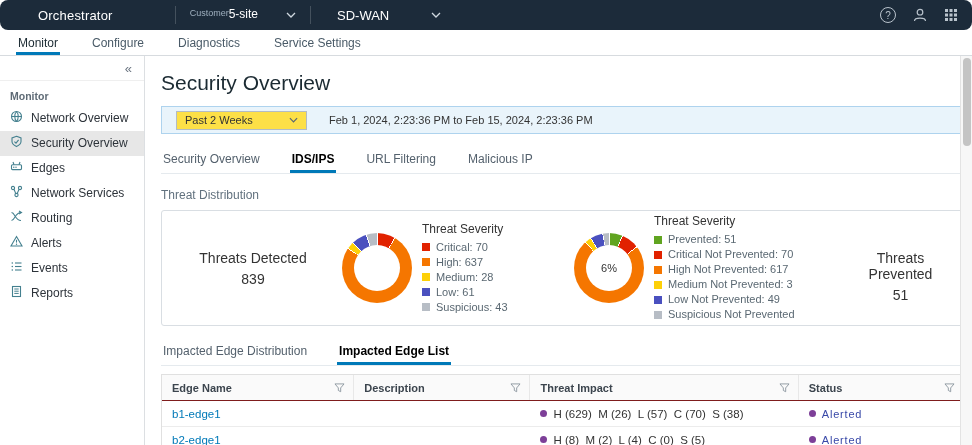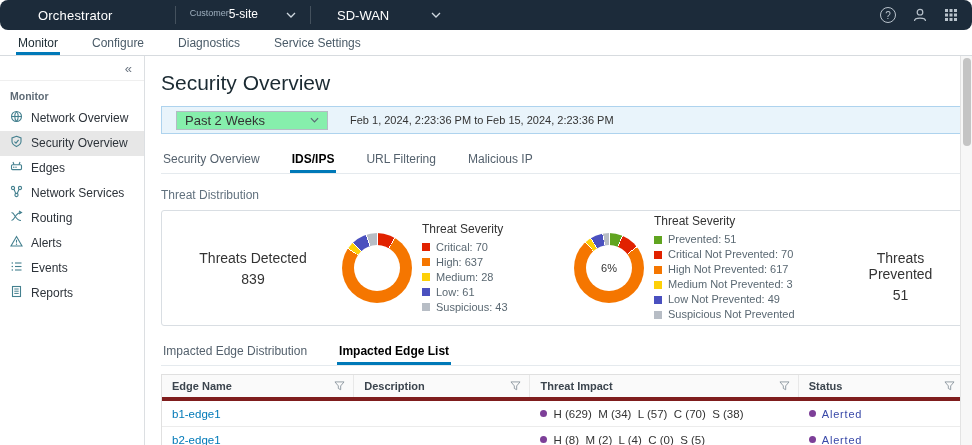--- a/index.html
+++ b/index.html
@@ -33,22 +33,22 @@
   .side-section { padding: 9px 0 4px 10px; font-size: 10.5px; font-weight: 700; color: #5f6b76; }
   .side-item { display: flex; align-items: center; gap: 8px; padding: 4px 10px; font-size: 12px; color: #2d333a; cursor: pointer; line-height: 15px; }
   .side-item.active { background: #e7e7e7; }
   .side-item svg { flex: 0 0 13px; }
 
   .main { flex: 1; padding: 0 8px 0 16px; overflow: hidden; }
   .page-title { font-size: 21px; font-weight: 400; color: #1b2a32; margin: 15px 0 11px; }
 
   
   .timebar { background: #e9f4fb; border: 1px solid #aed3ee; height: 28px; display: flex; align-items: center; padding: 0 14px; }
-  .range-select { background: #86efac; border: 1px solid #b3bcc4; height: 19px; width: 152px; display: flex; align-items: center;
-                  justify-content: space-between; font-size: 13px; padding: 0 8px; color: #333; cursor: pointer; }
+  .range-select { background: #fde047; border: 1px solid #b3bcc4; height: 19px; width: 131px; display: flex; align-items: center;
+                  justify-content: space-between; font-size: 11px; padding: 0 8px; color: #333; cursor: pointer; }
   .range-text { margin-left: 22px; font-size: 11px; color: #333; }
 
   
   .tabs { display: flex; gap: 28px; margin-top: 12px; border-bottom: 1px solid #e5eaee; }
   .tab { font-size: 12px; color: #54616d; padding: 6px 2px 7px; cursor: pointer; }
   .tab.active { color: #000; font-weight: 700; box-shadow: inset 0 -3px 0 #0079b8; }
 
   .section-label { margin-top: 14px; font-size: 12px; color: #61717e; }
 
   
@@ -65,21 +65,21 @@
   .legend { margin-left: 10px; }
   .legend.l1 { width: 148px; }
   .legend.l2 { width: 200px; }
   .legend-title { font-size: 12px; color: #333; margin-bottom: 4px; }
   .legend-item { display: flex; align-items: center; gap: 6px; font-size: 11px; color: #5a6872; line-height: 15px; white-space: nowrap; overflow: hidden; }
   .swatch { width: 8px; height: 8px; flex: 0 0 8px; }
 
   
   .etable { margin-top: 8px; border: 1px solid #e0e0e0; border-bottom: none; }
   .thead, .trow { display: grid; grid-template-columns: 24% 22% 33.5% 20.5%; }
-  .thead { background: #fafafa; border-bottom: 4px solid #7f1d1d; height: 26px; }
+  .thead { background: #fafafa; border-bottom: 1px solid #7f1d1d; height: 26px; }
   .th { display: flex; align-items: center; justify-content: space-between; padding: 0 8px 0 10px; font-size: 11px; color: #3c454e; font-weight: 700; border-right: 1px solid #e8e8e8; }
   .th:last-child { border-right: none; }
   .trow { height: 26px; border-bottom: 1px solid #ececec; background: #fff; }
   .td { display: flex; align-items: center; gap: 6px; padding: 0 10px; font-size: 11.5px; color: #333; overflow: hidden; }
   .link { color: #0079b8; cursor: pointer; }
   .dot { width: 7px; height: 7px; border-radius: 50%; flex: 0 0 7px; }
   .impact-text { white-space: pre; }
   .status-text { color: #3848a8; letter-spacing: .8px; font-size: 11px; }
   .funnel { cursor: pointer; display: flex; }
 
@@ -364,21 +364,21 @@
         </div>
       </div>
 
       <div class="trow">
         <div class="td">
             <span class="link">b1-edge1</span>
           </div>
         <div class="td"></div>
         <div class="td">
             <span class="dot" style="background: rgb(125, 63, 152);"></span>
-            <span class="impact-text">H (629)  M (34)  L (57)  C (70)  S (38)</span>
+            <span class="impact-text">H (629)  M (26)  L (57)  C (70)  S (38)</span>
           </div>
         <div class="td">
             <span class="dot" style="background: rgb(125, 63, 152);"></span>
             <span class="status-text">Alerted</span>
           </div>
       </div>
 
       <div class="trow">
         <div class="td">
             <span class="link">b2-edge1</span>

